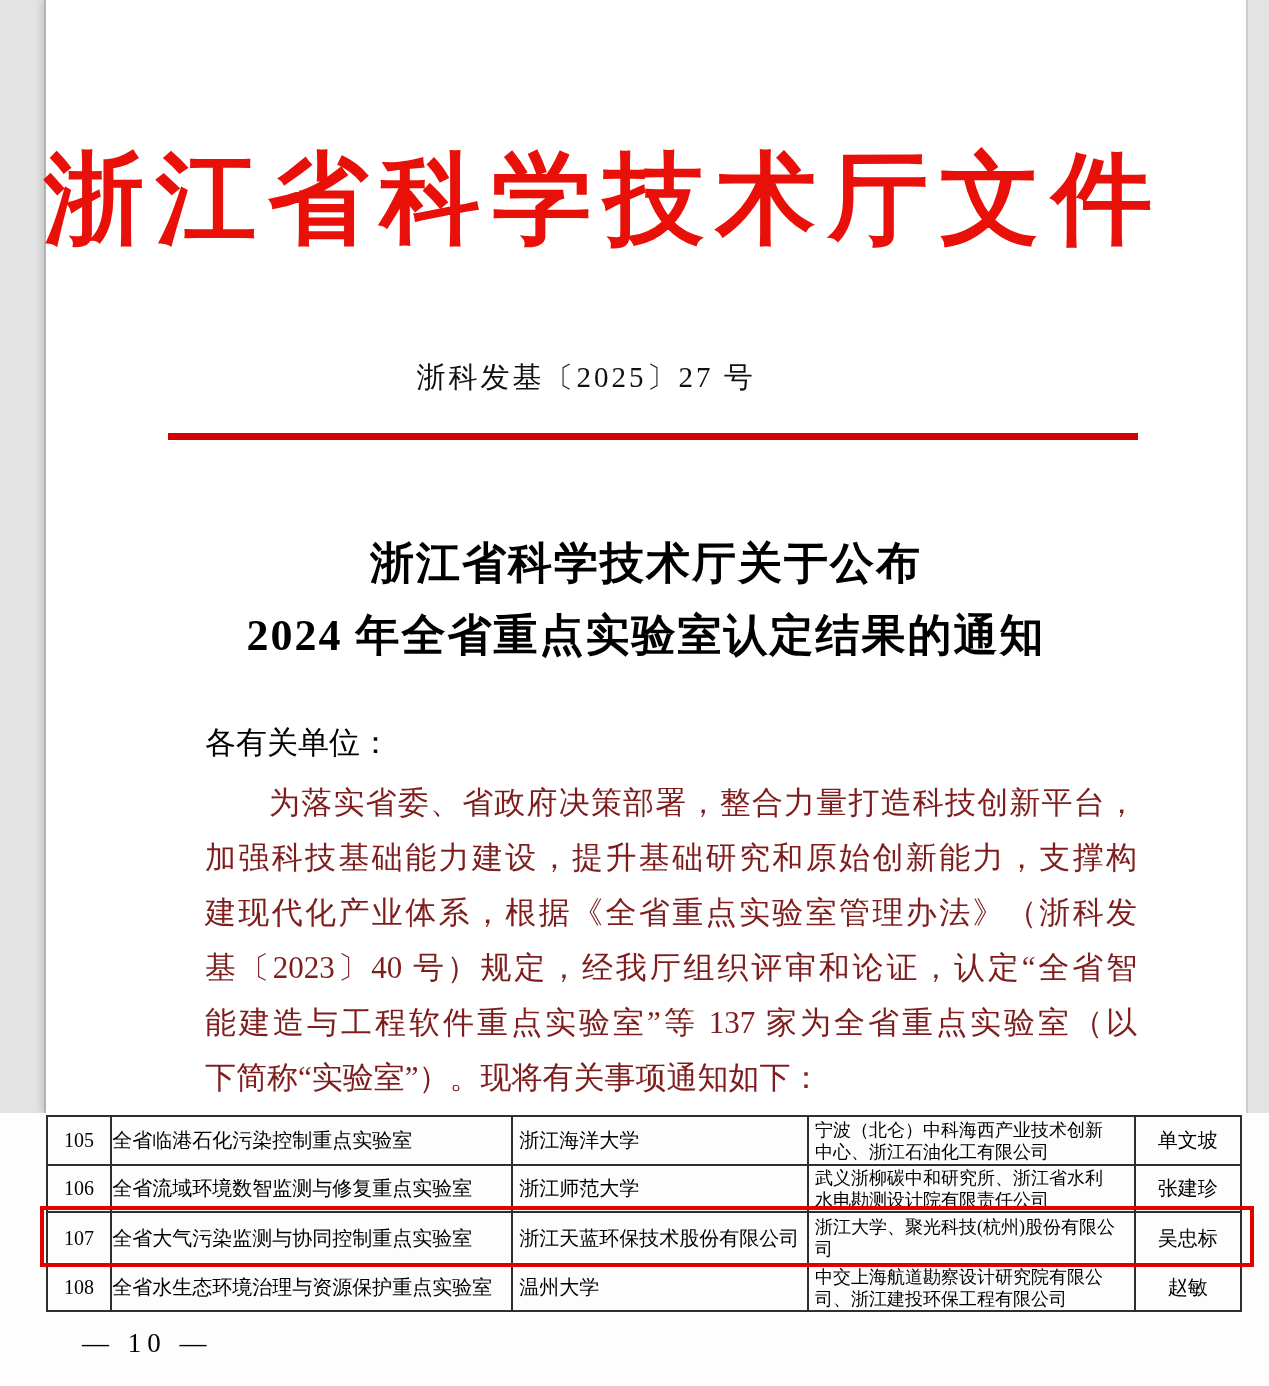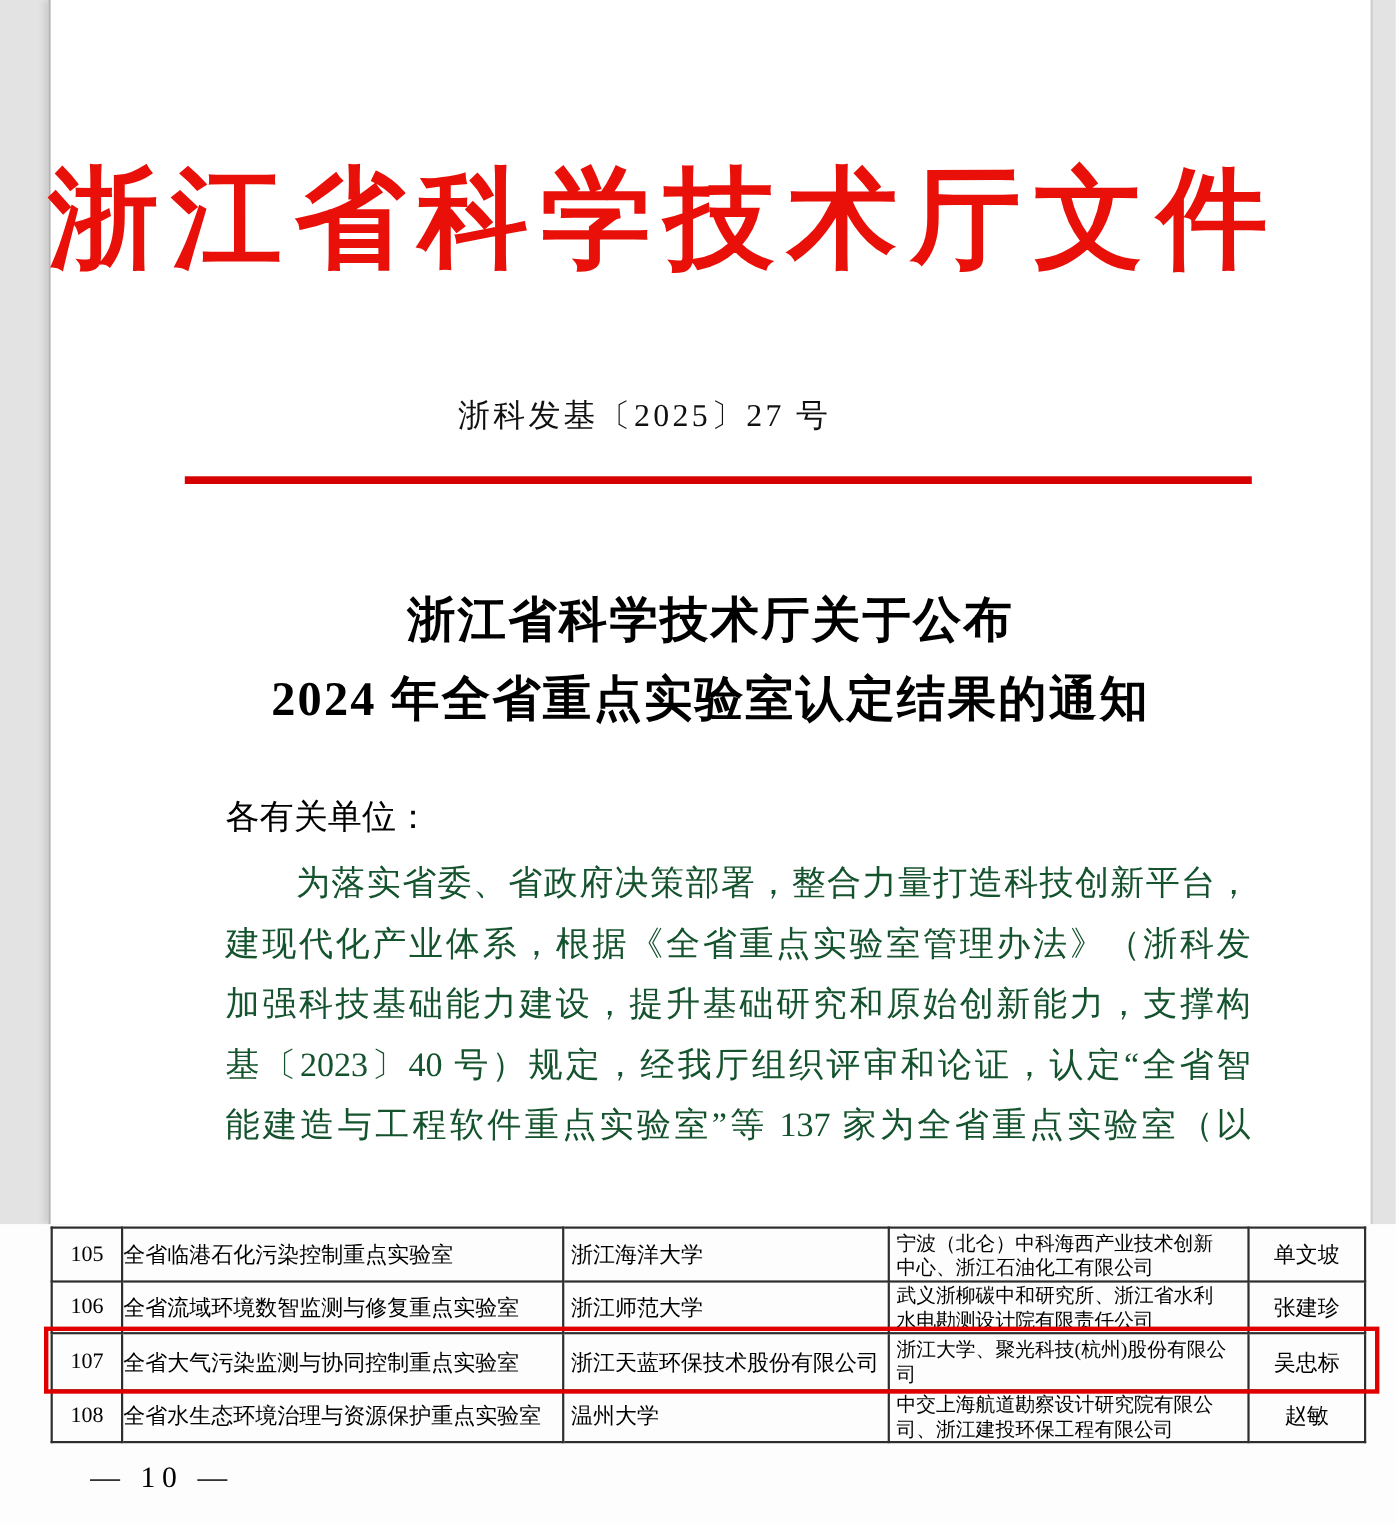--- a/index.html
+++ b/index.html
@@ -84,21 +84,21 @@
     font-size: 31px;
     color: #000;
   }
 
   .body-text {
     position: absolute;
     left: 205px; top: 775px;
     width: 932px;
     font-size: 31px;
     line-height: 55px;
-    color: #14532d;
+    color: #7f1d1d;
   }
   .body-text .line { height: 55px; white-space: nowrap; }
   .body-text .line.justify {
     white-space: normal;
     text-align: justify;
     text-align-last: justify;
   }
   .body-text .line.indent { text-indent: 64px; }
 
   
@@ -170,24 +170,25 @@
 
     <div class="doc-title">
       <div>浙江省科学技术厅关于公布</div>
       <div>2024 年全省重点实验室认定结果的通知</div>
     </div>
 
     <div class="salutation">各有关单位：</div>
 
     <div class="body-text">
       <div class="line justify indent">为落实省委、省政府决策部署，整合力量打造科技创新平台，</div>
+      <div class="line justify">加强科技基础能力建设，提升基础研究和原始创新能力，支撑构</div>
       <div class="line justify">建现代化产业体系，根据《全省重点实验室管理办法》（浙科发</div>
-      <div class="line justify">加强科技基础能力建设，提升基础研究和原始创新能力，支撑构</div>
       <div class="line justify">基〔2023〕40 号）规定，经我厅组织评审和论证，认定“全省智</div>
       <div class="line justify">能建造与工程软件重点实验室”等 137 家为全省重点实验室（以</div>
+      <div class="line">下简称“实验室”）。现将有关事项通知如下：</div>
     </div>
   </div>
 
   <div class="bottom-section"></div>
 
   <table class="labs">
     <tbody>
       <tr class="r0">
         <td class="c-num">105</td>
         <td class="c-lab">全省临港石化污染控制重点实验室</td>

